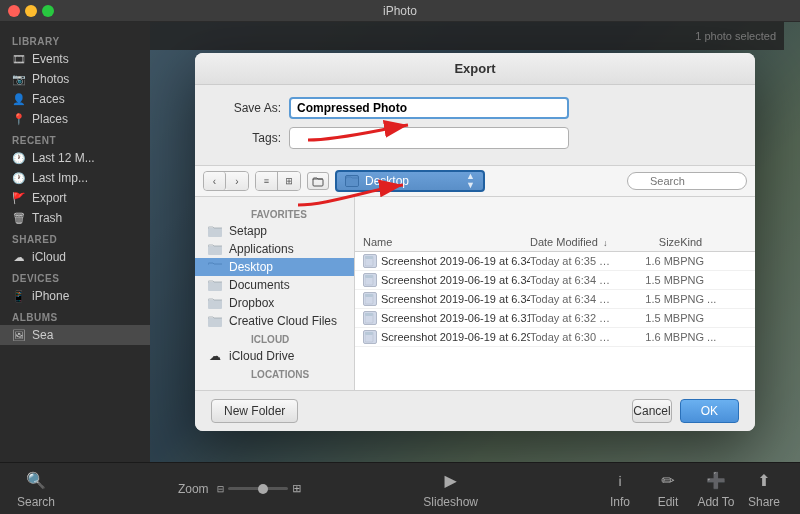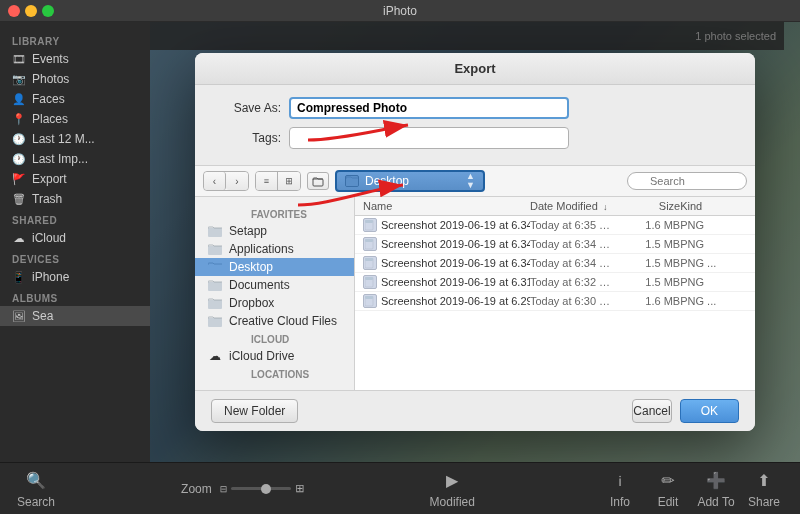--- a/index.html
+++ b/index.html
@@ -451,20 +451,21 @@
       display: flex;
       background: #f5f5f5;
       border-bottom: 1px solid #d0d0d0;
       padding: 3px 8px;
     }
     .files-header-col {
       font-size: 11px;
       color: #555;
       flex: 1;
       cursor: pointer;
+      margin-top: 36px;
     }
     .files-header-col.name { flex: 2; }
     .files-header-col.size { flex: 0.8; text-align: right; }
     .files-header-col.kind { flex: 0.8; }
 
     .files-list {
       overflow-y: auto;
       flex: 1;
     }
     .file-row {
@@ -570,20 +571,21 @@
       </div>
       <div class="sidebar-item">
         <span class="sidebar-icon">👤</span>
         <span>Faces</span>
       </div>
       <div class="sidebar-item">
         <span class="sidebar-icon">📍</span>
         <span>Places</span>
       </div>
 
+      <div class="sidebar-section-label">RECENT</div>
       <div class="sidebar-item">
         <span class="sidebar-icon">🕐</span>
         <span>Last 12 M...</span>
       </div>
       <div class="sidebar-item">
         <span class="sidebar-icon">🕐</span>
         <span>Last Imp...</span>
       </div>
       <div class="sidebar-item">
         <span class="sidebar-icon">🚩</span>
@@ -884,21 +886,21 @@
         <span style="font-size:9px;">⊟</span>
         <div class="zoom-slider">
           <div class="zoom-thumb"></div>
         </div>
         <span style="font-size:11px;">⊞</span>
       </div>
     </div>
     <div class="toolbar-section">
       <div class="toolbar-btn">
         <div class="toolbar-btn-icon">▶</div>
-        <span class="toolbar-btn-label">Modified</span>
+        <span class="toolbar-btn-label">Slideshow</span>
       </div>
     </div>
     <div class="toolbar-section">
       <div class="toolbar-btn">
         <div class="toolbar-btn-icon" style="font-size:14px;">ℹ</div>
         <span class="toolbar-btn-label">Info</span>
       </div>
       <div class="toolbar-btn">
         <div class="toolbar-btn-icon">✏</div>
         <span class="toolbar-btn-label">Edit</span>

